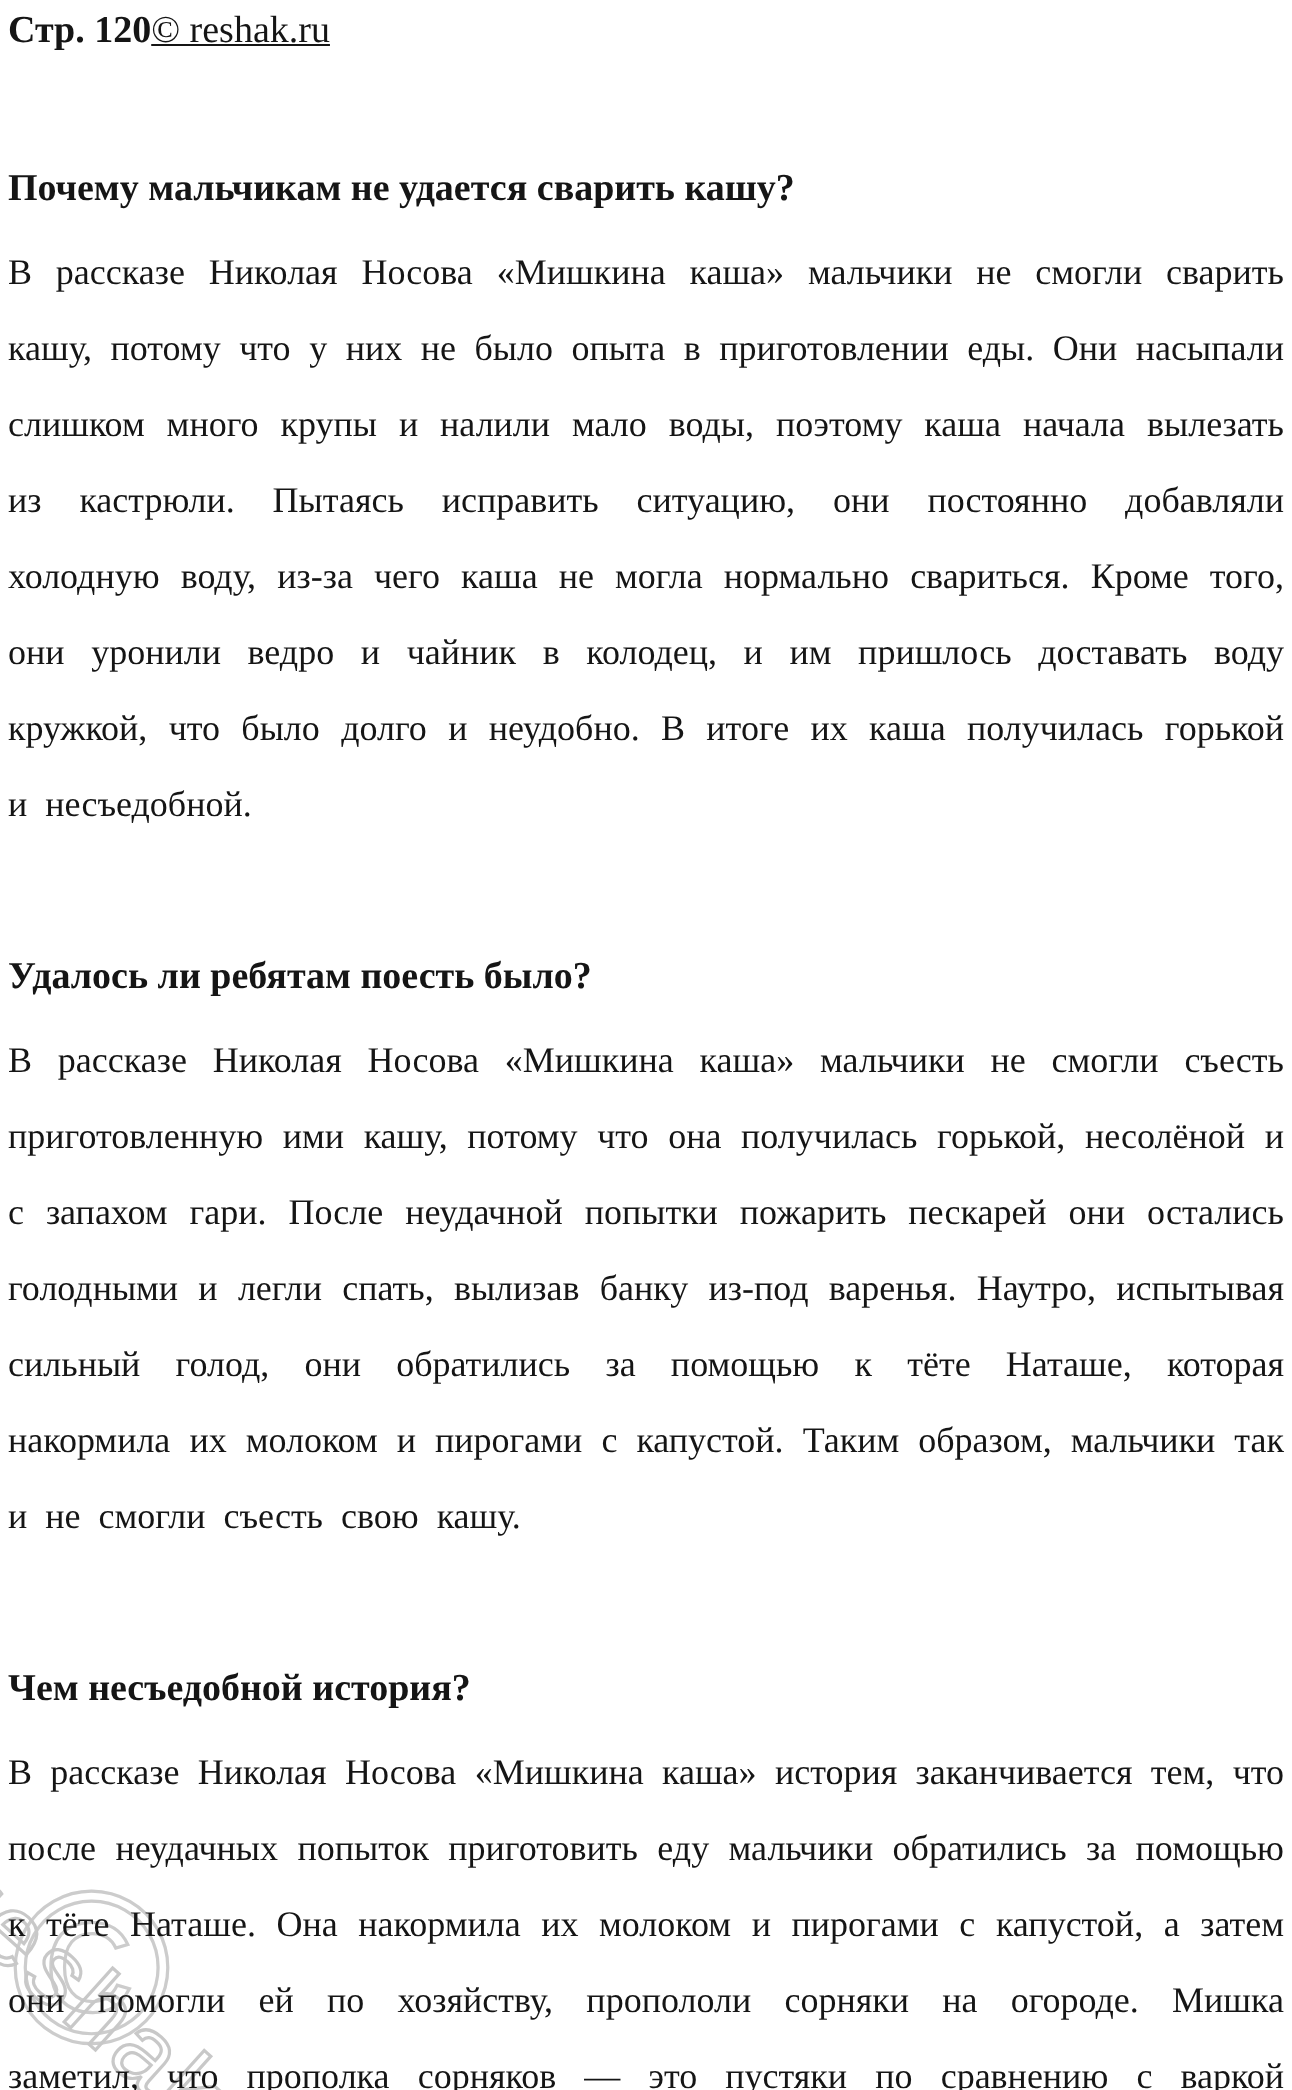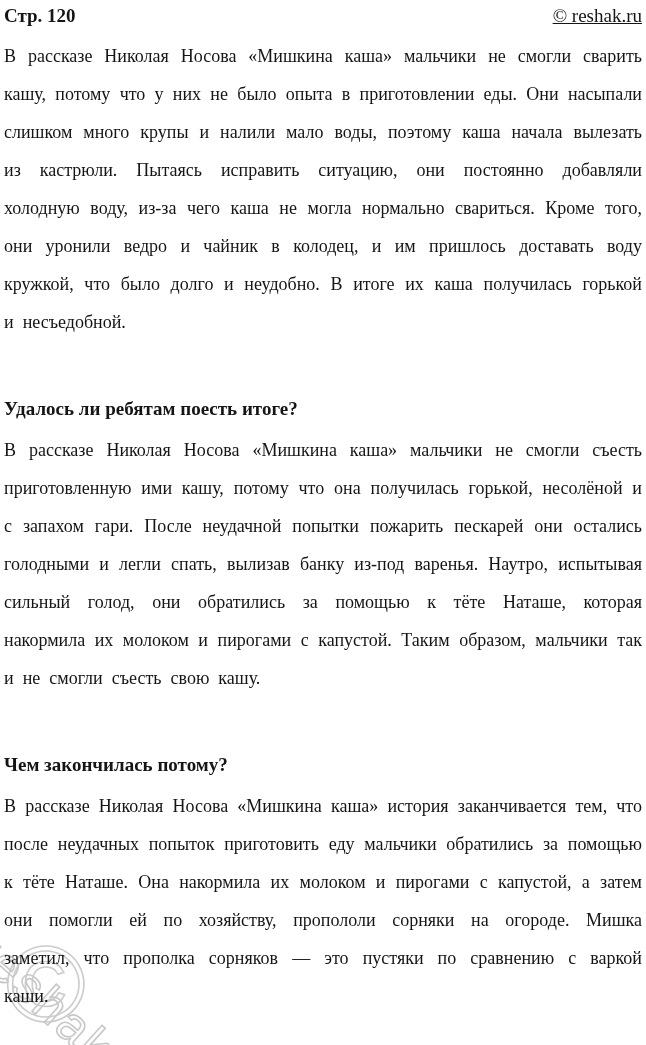--- a/index.html
+++ b/index.html
@@ -16,21 +16,20 @@
     position: relative;
   }
   .page {
     position: relative;
     width: 638px;
     padding: 5px 4px 0 4px;
     z-index: 1;
   }
   .topbar {
     display: flex;
-    justify-content: space-between;
     align-items: baseline;
     font-size: 19px;
     line-height: 22px;
   }
   .page-label {
     font-weight: bold;
   }
   .site-credit {
     font-weight: normal;
     text-decoration: underline;
@@ -95,26 +94,27 @@
 </div>
 
 <div class="page">
 
   <div class="topbar">
     <span class="page-label">Стр. 120</span>
     <span class="site-credit">© reshak.ru</span>
   </div>
 
   <div class="section">
+    <h2 class="section-heading">Почему мальчикам не удается сварить кашу?</h2>
     <p class="section-body">В рассказе Николая Носова «Мишкина каша» мальчики не смогли сварить кашу, потому что у них не было опыта в приготовлении еды. Они насыпали слишком много крупы и налили мало воды, поэтому каша начала вылезать из кастрюли. Пытаясь исправить ситуацию, они постоянно добавляли холодную воду, из-за чего каша не могла нормально свариться. Кроме того, они уронили ведро и чайник в колодец, и им пришлось доставать воду кружкой, что было долго и неудобно. В итоге их каша получилась горькой и несъедобной.</p>
   </div>
 
   <div class="section">
-    <h2 class="section-heading">Удалось ли ребятам поесть итоге?</h2>
+    <h2 class="section-heading">Удалось ли ребятам поесть было?</h2>
     <p class="section-body">В рассказе Николая Носова «Мишкина каша» мальчики не смогли съесть приготовленную ими кашу, потому что она получилась горькой, несолёной и с запахом гари. После неудачной попытки пожарить пескарей они остались голодными и легли спать, вылизав банку из-под варенья. Наутро, испытывая сильный голод, они обратились за помощью к тёте Наташе, которая накормила их молоком и пирогами с капустой. Таким образом, мальчики так и не смогли съесть свою кашу.</p>
   </div>
 
   <div class="section">
-    <h2 class="section-heading">Чем закончилась потому?</h2>
+    <h2 class="section-heading">Чем несъедобной история?</h2>
     <p class="section-body">В рассказе Николая Носова «Мишкина каша» история заканчивается тем, что после неудачных попыток приготовить еду мальчики обратились за помощью к тёте Наташе. Она накормила их молоком и пирогами с капустой, а затем они помогли ей по хозяйству, пропололи сорняки на огороде. Мишка заметил, что прополка сорняков — это пустяки по сравнению с варкой каши.</p>
   </div>
 
 </div>
 
 </body></html>

